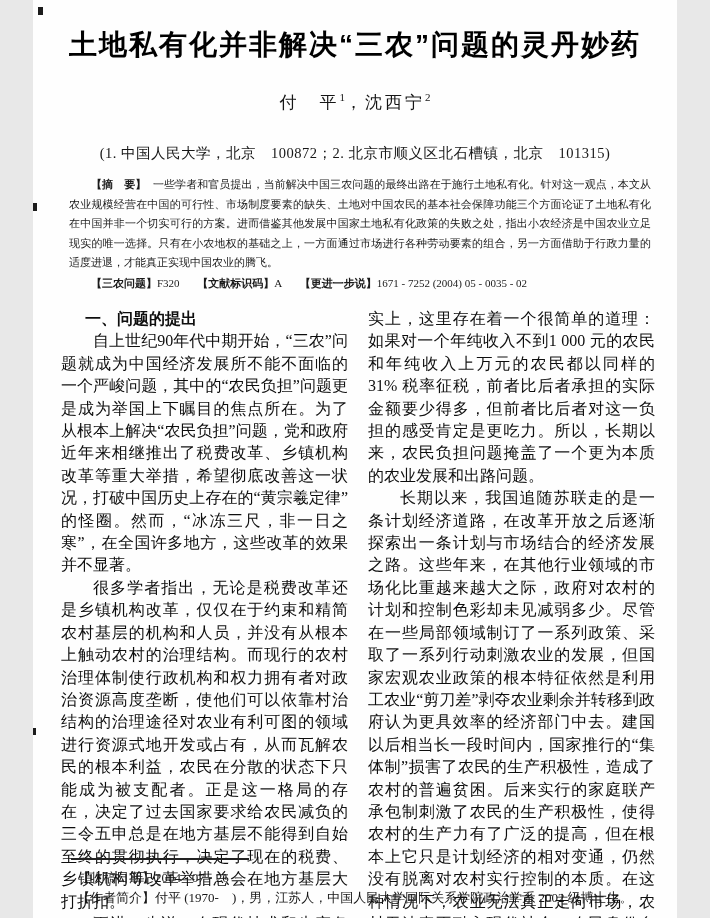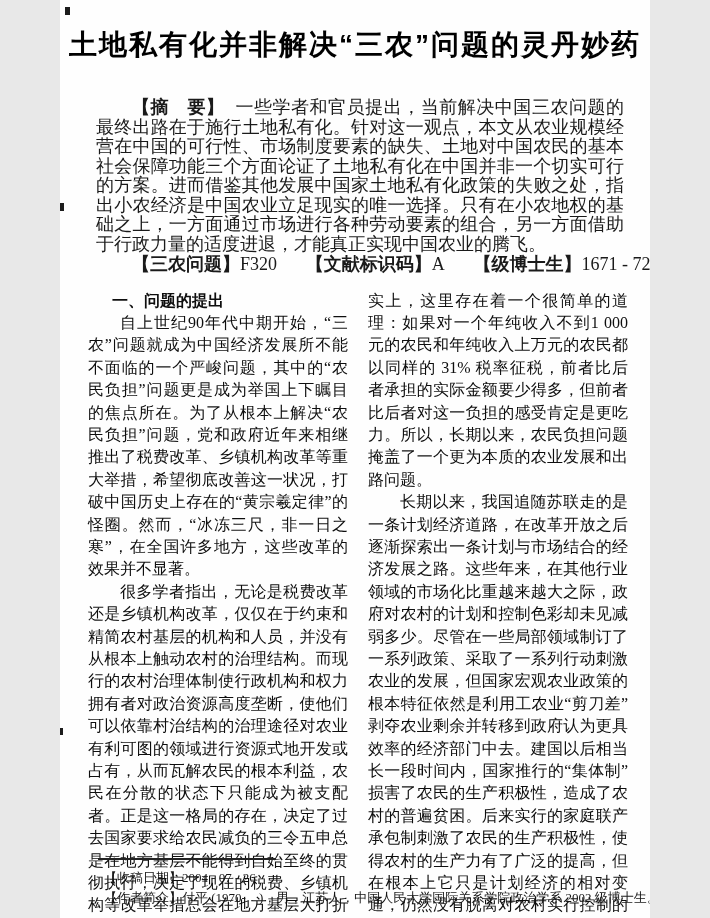--- a/index.html
+++ b/index.html
@@ -1,19 +1,19 @@
 <!DOCTYPE html>
 <html lang="zh"><head>
 <meta charset="utf-8">
 <style>
   * { margin: 0; padding: 0; box-sizing: border-box; }
   html, body { background: #e8e8e8; }
   .page {
     position: relative;
-    width: 590px;
+    width: 644px;
     height: 918px;
     margin: 0 auto;
     background: #fefefe;
     color: #111;
     font-family: "Liberation Serif", "DejaVu Serif", serif;
     overflow: hidden;
   }
   
   .title {
     margin-top: 26px;
@@ -34,22 +34,22 @@
   .authors sup { font-size: 11px; letter-spacing: 0; }
   .affiliation {
     margin-top: 30px;
     text-align: center;
     font-size: 14.5px;
     letter-spacing: 0.5px;
     color: #161616;
   }
   
   .meta {
-    margin: 34px 26px 0 36px;
-    font-size: 18px;
+    margin: 12px 26px 0 36px;
+    font-size: 11px;
     line-height: 19.5px;
     text-align: justify;
     color: #1a1a1a;
   }
   .blabel {
     font-weight: bold;
     font-family: "Liberation Sans", "DejaVu Sans", sans-serif;
   }
   .abstract { text-indent: 2em; }
   .abstract .blabel { margin-right: 0.6em; }
@@ -106,25 +106,27 @@
 
 <div class="page">
 
   <div class="speck a1"></div>
   <div class="speck a2"></div>
   <div class="speck a3"></div>
   <div class="speck a4"></div>
 
   <h1 class="title">土地私有化并非解决“三农”问题的灵丹妙药</h1>
 
+  <div class="authors"><span><span>付　平</span><sup>1</sup></span><span>，</span><span><span>沈西宁</span><sup>2</sup></span></div>
 
+  <div class="affiliation">(1. 中国人民大学，北京　100872；2. 北京市顺义区北石槽镇，北京　101315)</div>
 
   <div class="meta">
     <p class="abstract"><span class="blabel">【摘　要】</span><span>一些学者和官员提出，当前解决中国三农问题的最终出路在于施行土地私有化。针对这一观点，本文从农业规模经营在中国的可行性、市场制度要素的缺失、土地对中国农民的基本社会保障功能三个方面论证了土地私有化在中国并非一个切实可行的方案。进而借鉴其他发展中国家土地私有化政策的失败之处，指出小农经济是中国农业立足现实的唯一选择。只有在小农地权的基础之上，一方面通过市场进行各种劳动要素的组合，另一方面借助于行政力量的适度进退，才能真正实现中国农业的腾飞。</span></p>
-    <p class="clcline"><span class="group"><span class="blabel">【三农问题】</span><span>F320</span></span><span class="group"><span class="blabel">【文献标识码】</span><span>A</span></span><span><span class="blabel">【级博士生】</span><span>1671 - 7252 (2004) 05 - 0035 - 02</span></span></p>
+    <p class="clcline"><span class="group"><span class="blabel">【三农问题】</span><span>F320</span></span><span class="group"><span class="blabel">【文献标识码】</span><span>A</span></span><span><span class="blabel">【更进一步说】</span><span>1671 - 7252 (2004) 05 - 0035 - 02</span></span></p>
   </div>
 
   <div class="body">
     <div class="col">
       <div class="sec-heading">一、问题的提出</div>
       <p>自上世纪90年代中期开始，“三农”问题就成为中国经济发展所不能不面临的一个严峻问题，其中的“农民负担”问题更是成为举国上下瞩目的焦点所在。为了从根本上解决“农民负担”问题，党和政府近年来相继推出了税费改革、乡镇机构改革等重大举措，希望彻底改善这一状况，打破中国历史上存在的“黄宗羲定律”的怪圈。然而，“冰冻三尺，非一日之寒”，在全国许多地方，这些改革的效果并不显著。</p>
       <p>很多学者指出，无论是税费改革还是乡镇机构改革，仅仅在于约束和精简农村基层的机构和人员，并没有从根本上触动农村的治理结构。而现行的农村治理体制使行政机构和权力拥有者对政治资源高度垄断，使他们可以依靠村治结构的治理途径对农业有利可图的领域进行资源式地开发或占有，从而瓦解农民的根本利益，农民在分散的状态下只能成为被支配者。正是这一格局的存在，决定了过去国家要求给农民减负的三令五申总是在地方基层不能得到自始至终的贯彻执行，决定了现在的税费、乡镇机构等改革举措总会在地方基层大打折扣。</p>
       <p>更进一步说，在现代技术和生产条件下，八亿农民搞饭吃居然长期解决不了温饱，这决不是一个简单的“农民负担”所能解释的，更不是税费改革和乡镇机构改革所能改变的。长期存在的农民负担并不是实质性的问题，实质性的问题是中国农民的温饱问题和农业发展水平的问题。事</p>
     </div>
     <div class="col">

